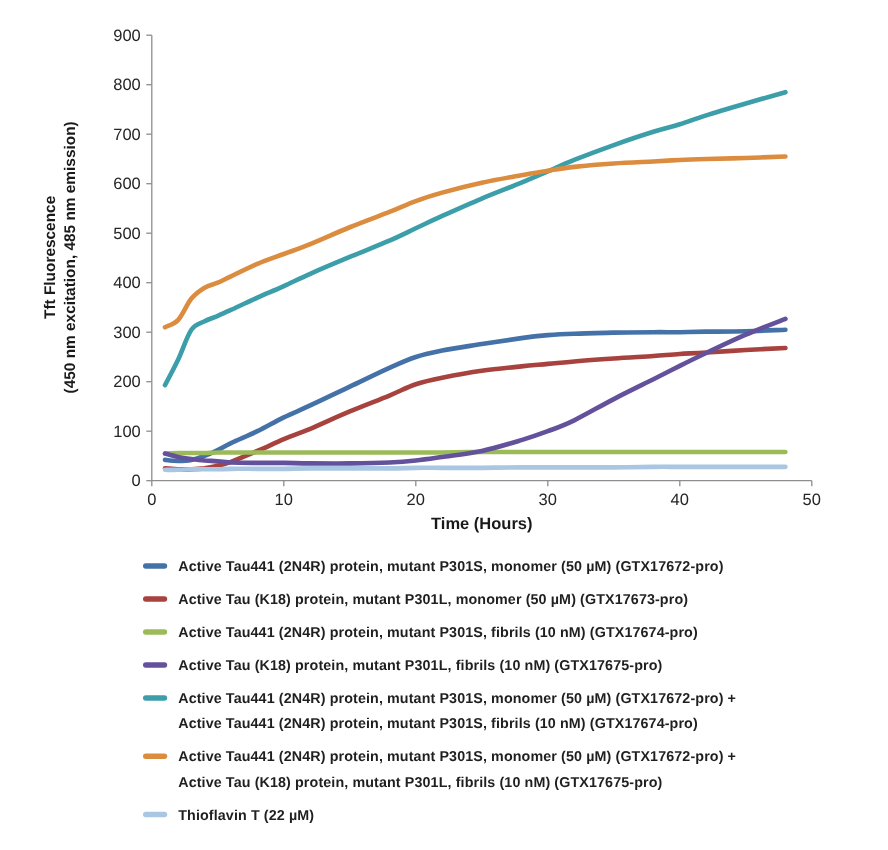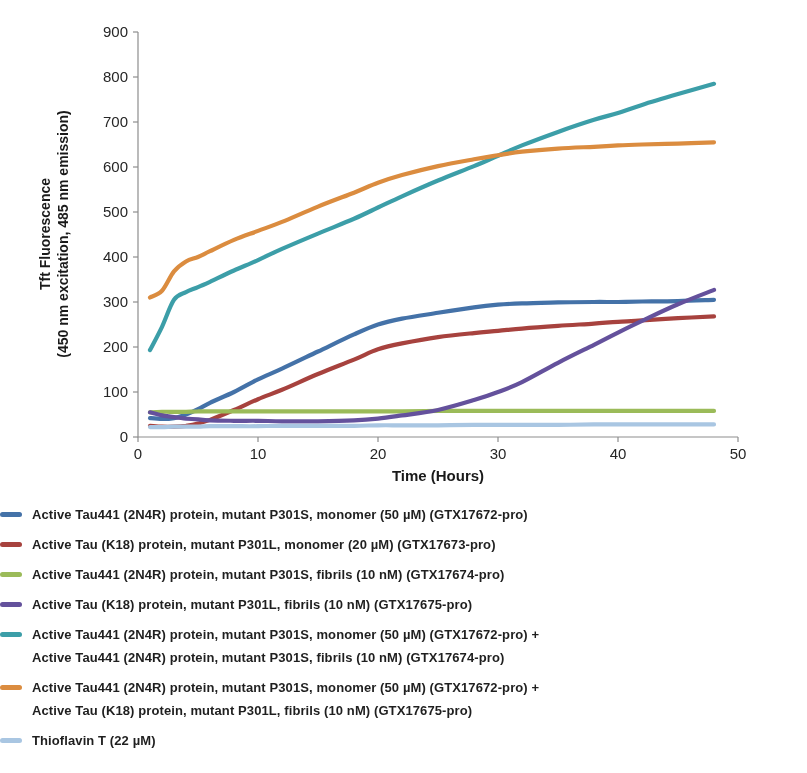--- a/index.html
+++ b/index.html
@@ -17,20 +17,21 @@
     font-family:"Liberation Sans", sans-serif;
   }
   .axis-title {
     font-size:15px;
     font-weight:bold;
     fill:#1a1a1a;
     font-family:"Liberation Sans", sans-serif;
   }
   .y-axis-title { font-size:14px; }
   .legend {
+    padding-left:130px;
     margin-top:6px;
   }
   .legend-item {
     display:flex;
     align-items:flex-start;
     margin-bottom:7px;
   }
   .swatch {
     width:22px; height:5px;
     border-radius:2.5px;
@@ -103,21 +104,21 @@
     <div class="legend-item">
       <span class="swatch" style="background: rgb(68, 114, 168);"></span>
       <div class="legend-lines">
           <div>Active Tau441 (2N4R) protein, mutant P301S, monomer (50 µM) (GTX17672-pro)</div>
         </div>
     </div>
 
     <div class="legend-item">
       <span class="swatch" style="background: rgb(167, 66, 62);"></span>
       <div class="legend-lines">
-          <div>Active Tau (K18) protein, mutant P301L, monomer (20 µM) (GTX17673-pro)</div>
+          <div>Active Tau (K18) protein, mutant P301L, monomer (50 µM) (GTX17673-pro)</div>
         </div>
     </div>
 
     <div class="legend-item">
       <span class="swatch" style="background: rgb(155, 187, 89);"></span>
       <div class="legend-lines">
           <div>Active Tau441 (2N4R) protein, mutant P301S, fibrils (10 nM) (GTX17674-pro)</div>
         </div>
     </div>
 

